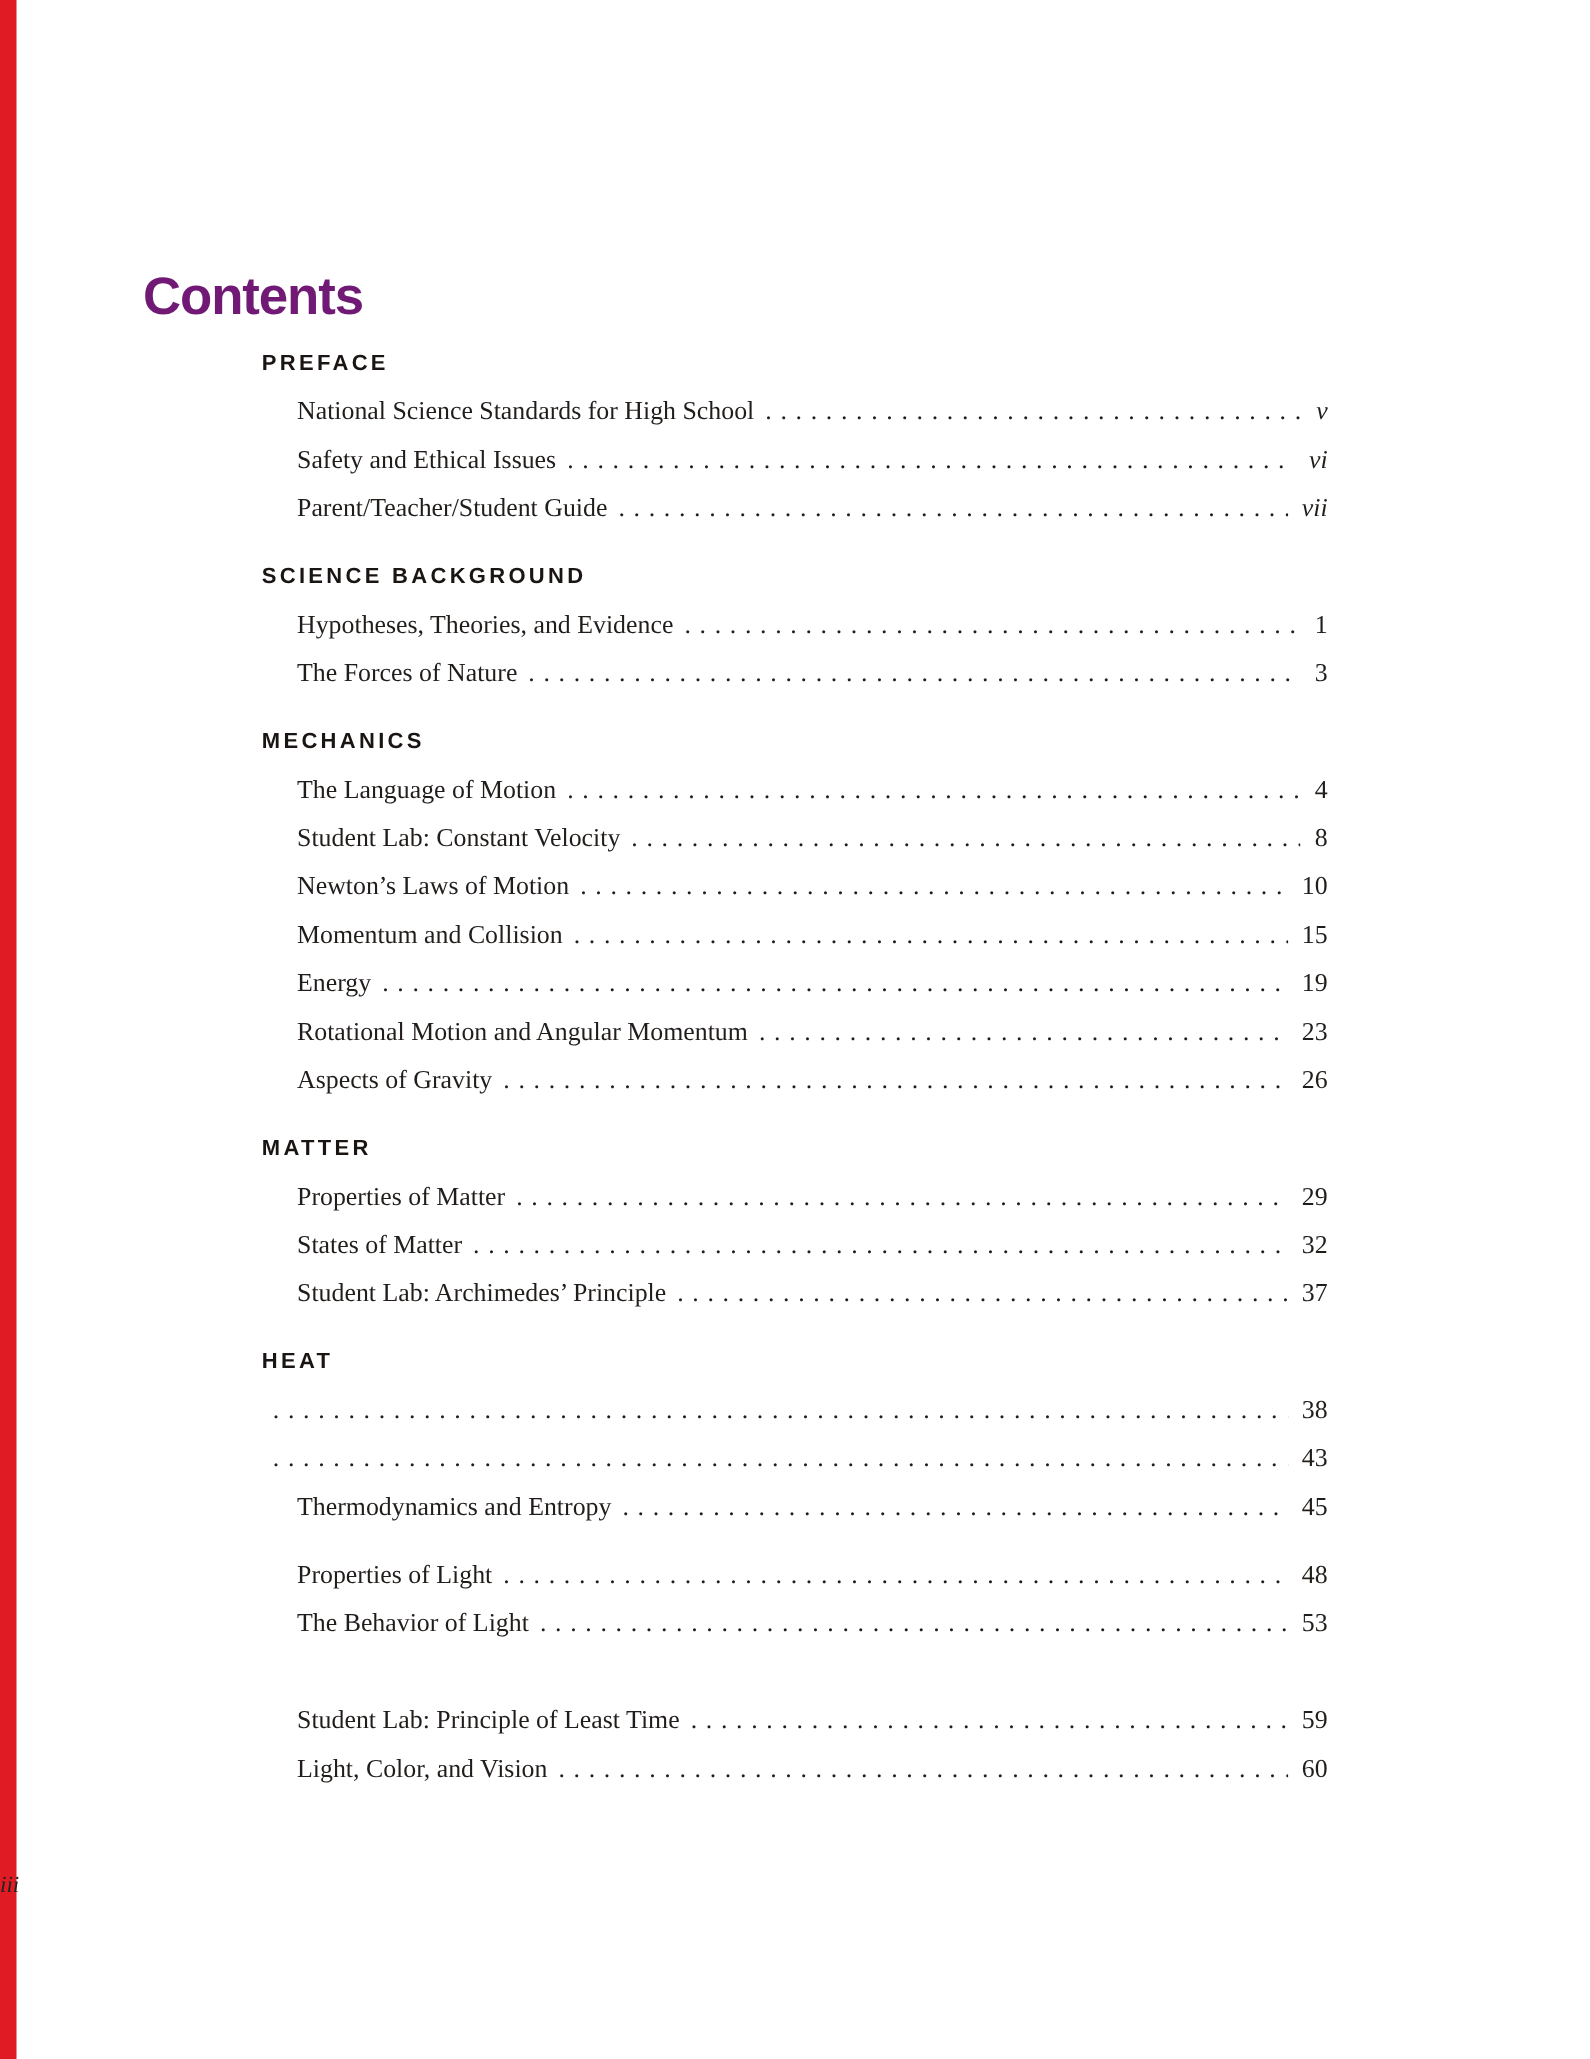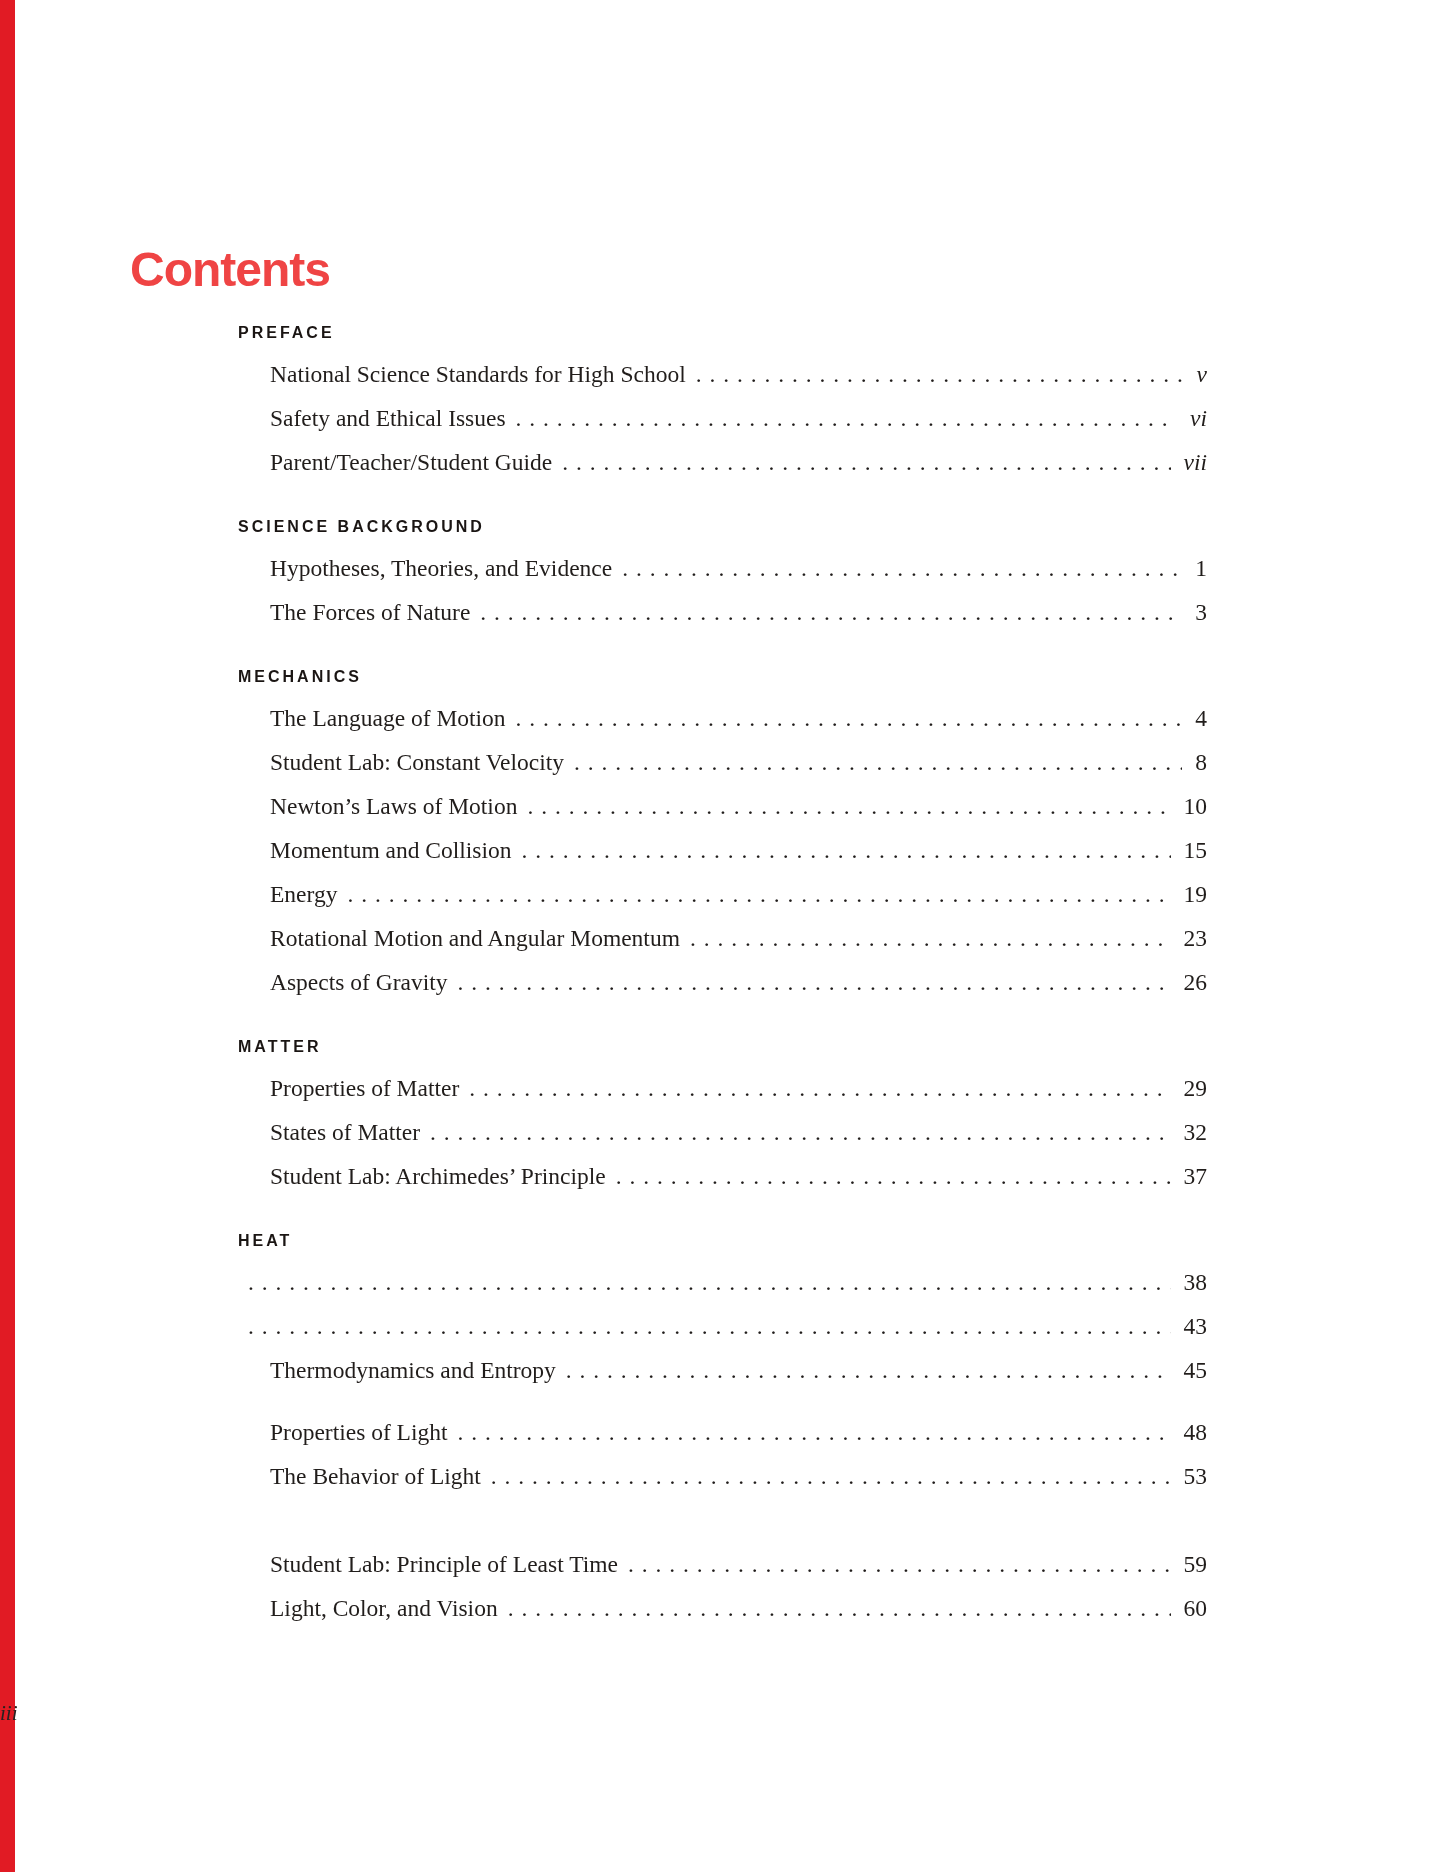--- a/index.html
+++ b/index.html
@@ -18,38 +18,38 @@
     width: 15px; height: 100%;
   }
   .doc-title {
     position: absolute;
     left: 130px;
     top: 212px;
     font-family: "Liberation Sans", sans-serif;
     font-weight: bold;
     font-size: 48px;
     letter-spacing: -1px;
-    color: #ef4444;
+    color: #701a75;
     line-height: 1.1;
   }
   .toc {
     position: absolute;
     left: 238px;
     top: 300px;
     width: 969px;
   }
   .sec { margin-top: 18px; }
   .sec:first-child { margin-top: 0; }
   .sec-heading {
     height: 44px;
     display: flex;
     align-items: flex-end;
     font-family: "Liberation Sans", sans-serif;
     font-weight: bold;
-    font-size: 16px;
+    font-size: 20px;
     letter-spacing: 3px;
     color: #1a1513;
     padding-bottom: 2px;
     box-sizing: border-box;
   }
   .entry {
     height: 44px;
     display: flex;
     align-items: flex-end;
     font-size: 23.5px;

